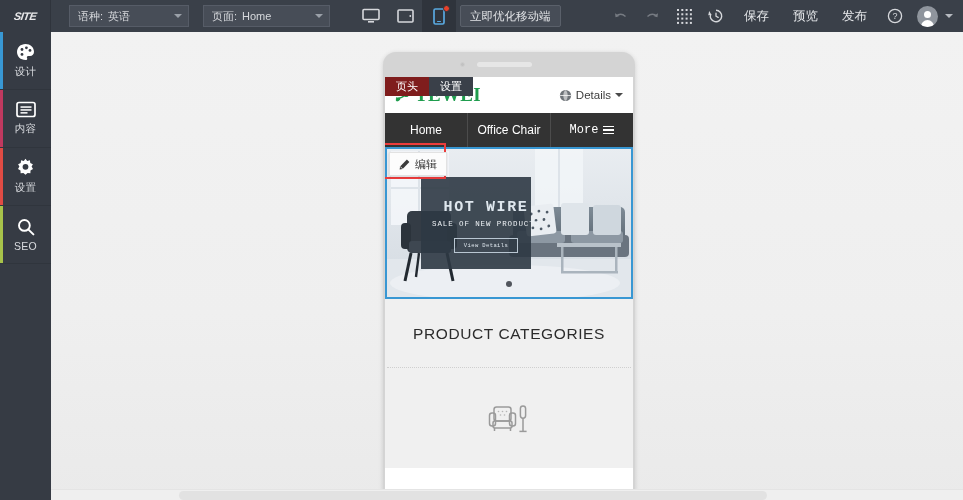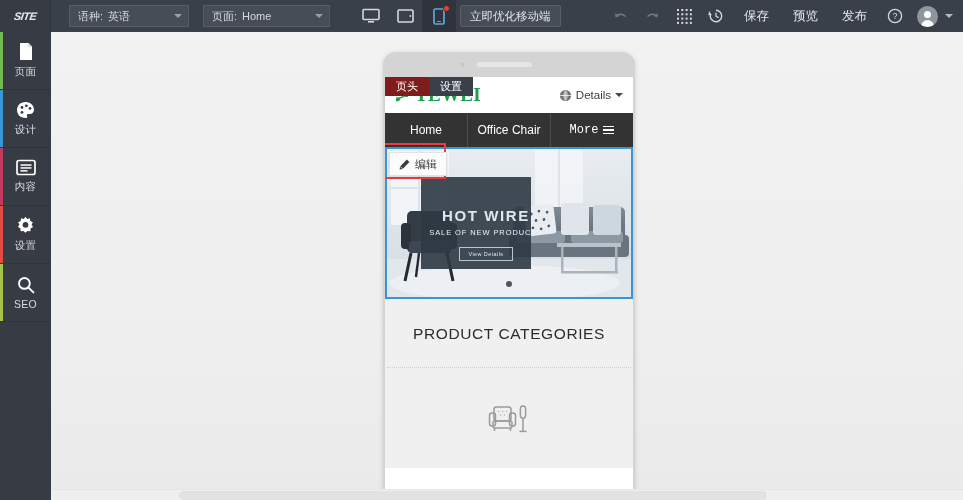--- a/index.html
+++ b/index.html
@@ -293,23 +293,24 @@
     background: #fcfcfc;
     border: 1px solid #e2e2e2;
     box-shadow: 0 1px 2px rgba(0,0,0,.13);
     display: flex; align-items: center; gap: 5px;
     padding: 0 9px;
     font-size: 11px; color: #333;
     z-index: 9;
     cursor: pointer;
   }
   .hero-text {
-    position: absolute; left: 36px; top: 60px;
+    position: absolute; left: 36px; top: 52px;
     width: 130px; text-align: center;
     z-index: 3;
+    font-family: Liberation Mono, monospace;
   }
   .hero-t1 {
     font-size: 15px; font-weight: bold; color: #dfe7ee;
     letter-spacing: 1.6px;
   }
   .hero-t2 {
     font-size: 7.5px; color: #eef2f6;
     letter-spacing: .9px; margin-top: 4px; text-align: center;
   }
   .hero-btn {
@@ -458,28 +459,20 @@
     <div class="avatar">
       <span class="head"></span>
       <span class="body"></span>
     </div>
     <div class="av-caret"></div>
   </div>
 </div>
 
 <div class="sidebar">
 
-  <div class="side-item">
-    <span class="accent" style="background:#76b852"></span>
-    <svg width="16" height="19" viewBox="0 0 16 19">
-      <path d="M2 1 H10.5 L14 4.6 V18 H2 Z" fill="#fff"></path>
-      <path d="M10.4 1 V4.7 H14" fill="#c9ccd1"></path>
-    </svg>
-    <span class="side-label">页面</span>
-  </div>
 
   <div class="side-item">
     <span class="accent" style="background:#3897d3"></span>
     <svg width="19" height="18" viewBox="0 0 19 18">
       <path d="M9.5 1 C4.5 1 1 4.6 1 9 C1 13.4 4.5 17 9.5 17 C11 17 11.6 16 11.1 15.2 C10.5 14.2 11 13 12.2 13 H14 C16.4 13 18 11.2 18 8.7 C18 4.4 14.3 1 9.5 1 Z" fill="#fff"></path>
       <circle cx="6" cy="6.5" r="1.4" fill="#363b44"></circle>
       <circle cx="10.4" cy="4.8" r="1.4" fill="#363b44"></circle>
       <circle cx="14" cy="7.4" r="1.4" fill="#363b44"></circle>
       <circle cx="6" cy="11.4" r="1.4" fill="#363b44"></circle>
     </svg>

